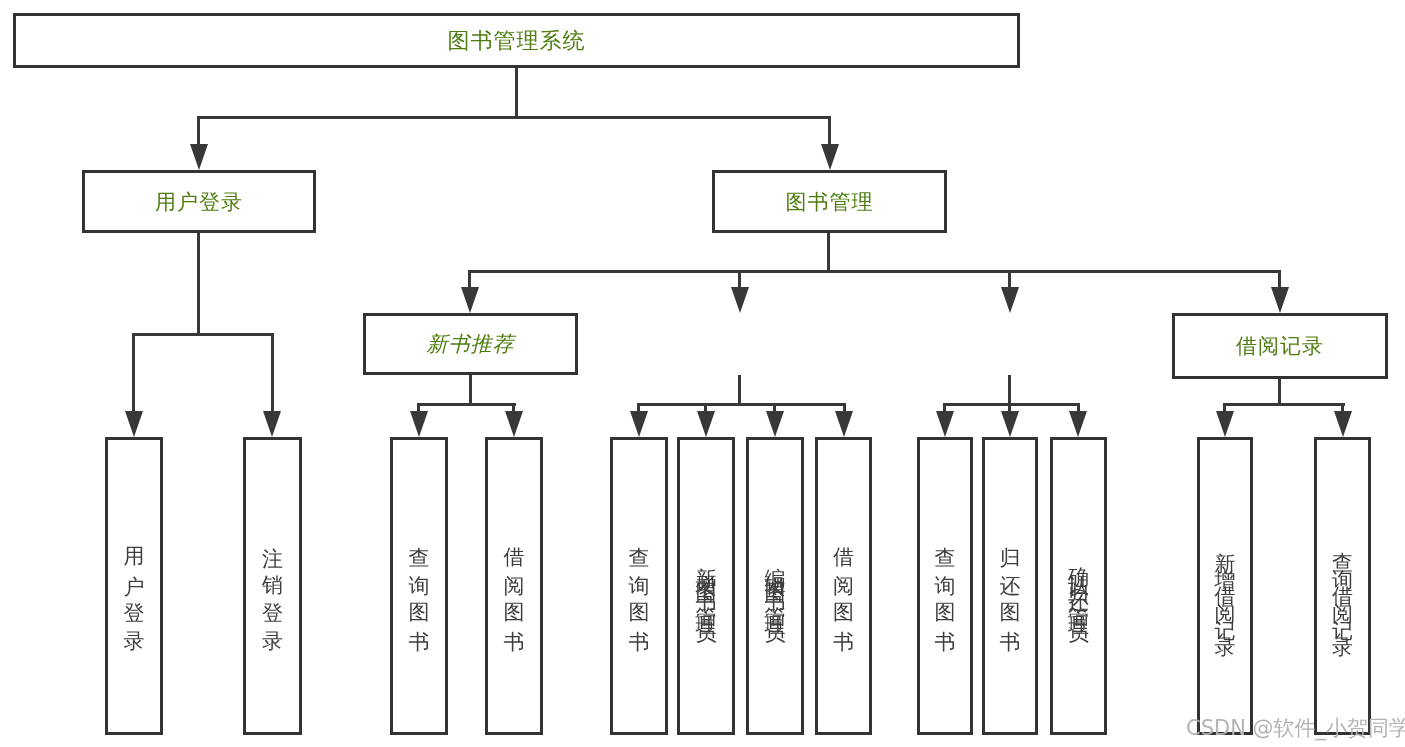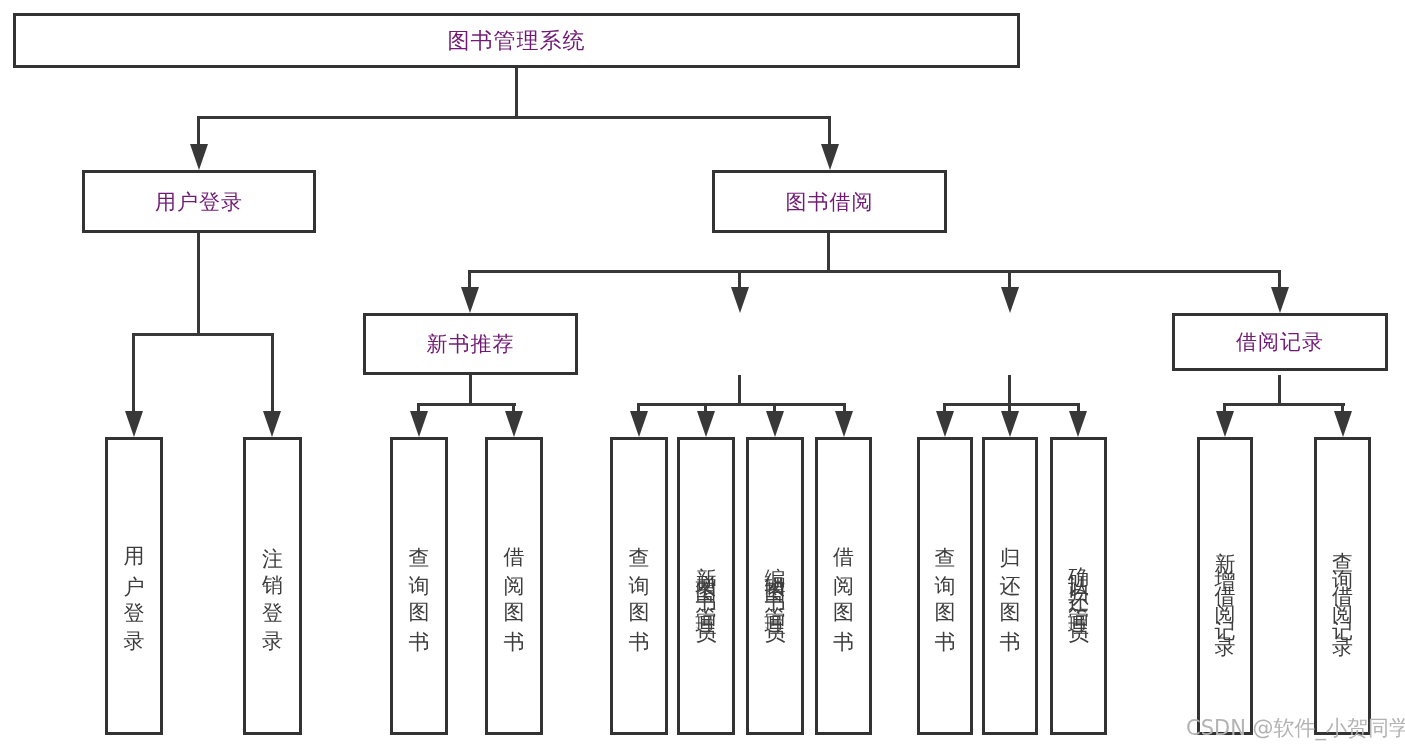--- a/index.html
+++ b/index.html
@@ -17,21 +17,21 @@
   }
   
   .box {
     position: absolute;
     box-sizing: border-box;
     border: 3px solid #333333;
     background: #ffffff;
     display: flex;
     align-items: center;
     justify-content: center;
-    color: #701a75;
+    color: #4d7c0f;
     font-size: 21px;
     letter-spacing: 1px;
     z-index: 2;
   }
   
   .vbox {
     position: absolute;
     box-sizing: border-box;
     border: 3px solid #333333;
     background: #ffffff;
@@ -95,45 +95,45 @@
   <div class="hline" style="left:197px; top:116px; width:634px;"></div>
   <div class="vline" style="left:197px; top:118px; height:28px;"></div>
   <div class="arrow" style="left:190px; top:144px;"></div>
   <div class="vline" style="left:828px; top:118px; height:28px;"></div>
   <div class="arrow" style="left:821px; top:144px;"></div>
 
   <div class="box" style="left:82px; top:170px; width:234px; height:63px;">
     <span>用户登录</span>
   </div>
   <div class="box" style="left:712px; top:170px; width:235px; height:63px;">
-    <span>图书借阅</span>
+    <span>图书管理</span>
   </div>
 
   <div class="vline" style="left:197px;  top:233px; height:102px;"></div>
   <div class="hline" style="left:132px;  top:333px; width:142px;"></div>
   <div class="vline" style="left:132px;  top:335px; height:78px;"></div>
   <div class="arrow" style="left:125px;  top:411px;"></div>
   <div class="vline" style="left:271px;  top:335px; height:78px;"></div>
   <div class="arrow" style="left:263px;  top:411px;"></div>
 
   <div class="vline" style="left:827px;  top:233px; height:39px;"></div>
   <div class="hline" style="left:468px;  top:270px; width:813px;"></div>
   <div class="vline" style="left:468px;  top:272px; height:17px;"></div>
   <div class="arrow" style="left:461px;  top:287px;"></div>
   <div class="vline" style="left:738px;  top:272px; height:17px;"></div>
   <div class="arrow" style="left:731px;  top:287px;"></div>
   <div class="vline" style="left:1008px; top:272px; height:17px;"></div>
   <div class="arrow" style="left:1001px; top:287px;"></div>
   <div class="vline" style="left:1278px; top:272px; height:17px;"></div>
   <div class="arrow" style="left:1271px; top:287px;"></div>
 
-  <div class="box" style="left:363px; top:313px; width:215px; height:62px;">
+  <div class="box" style="left:363px; top:313px; width:215px; height:62px;font-style:italic;">
     <span>新书推荐</span>
   </div>
-  <div class="box" style="left:1172px; top:313px; width:216px; height:58px;">
+  <div class="box" style="left:1172px; top:313px; width:216px; height:66px;">
     <span>借阅记录</span>
   </div>
 
   <div class="vline" style="left:469px; top:375px; height:30px;"></div>
   <div class="hline" style="left:417px; top:403px; width:99px;"></div>
   <div class="vline" style="left:417px; top:405px; height:8px;"></div>
   <div class="arrow" style="left:410px; top:411px;"></div>
   <div class="vline" style="left:512px; top:405px; height:8px;"></div>
   <div class="arrow" style="left:505px; top:411px;"></div>
 

